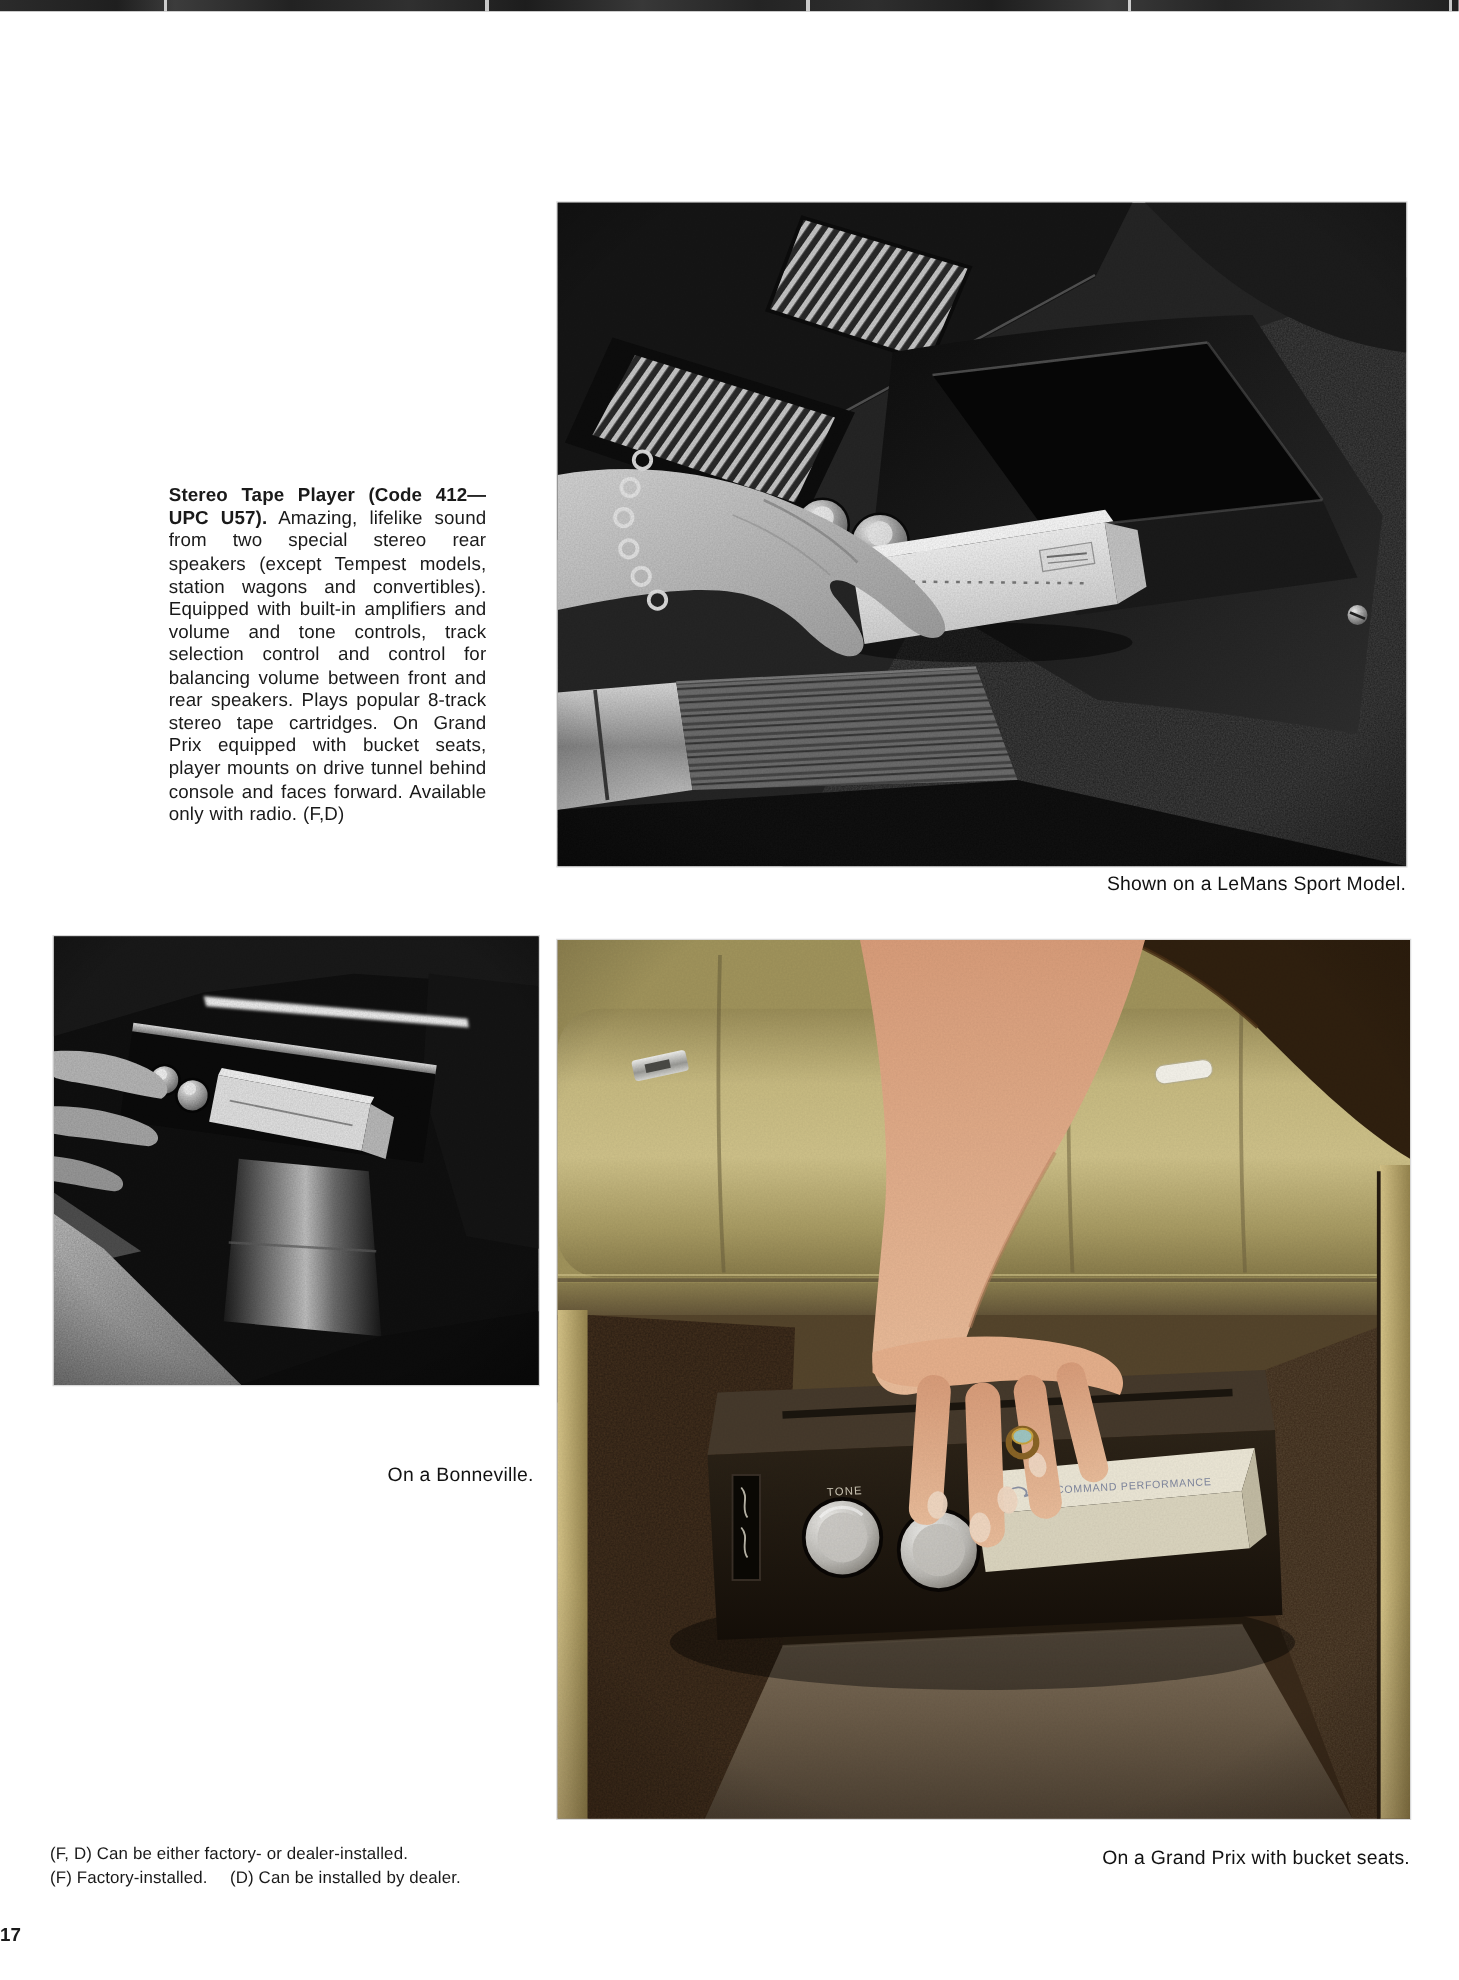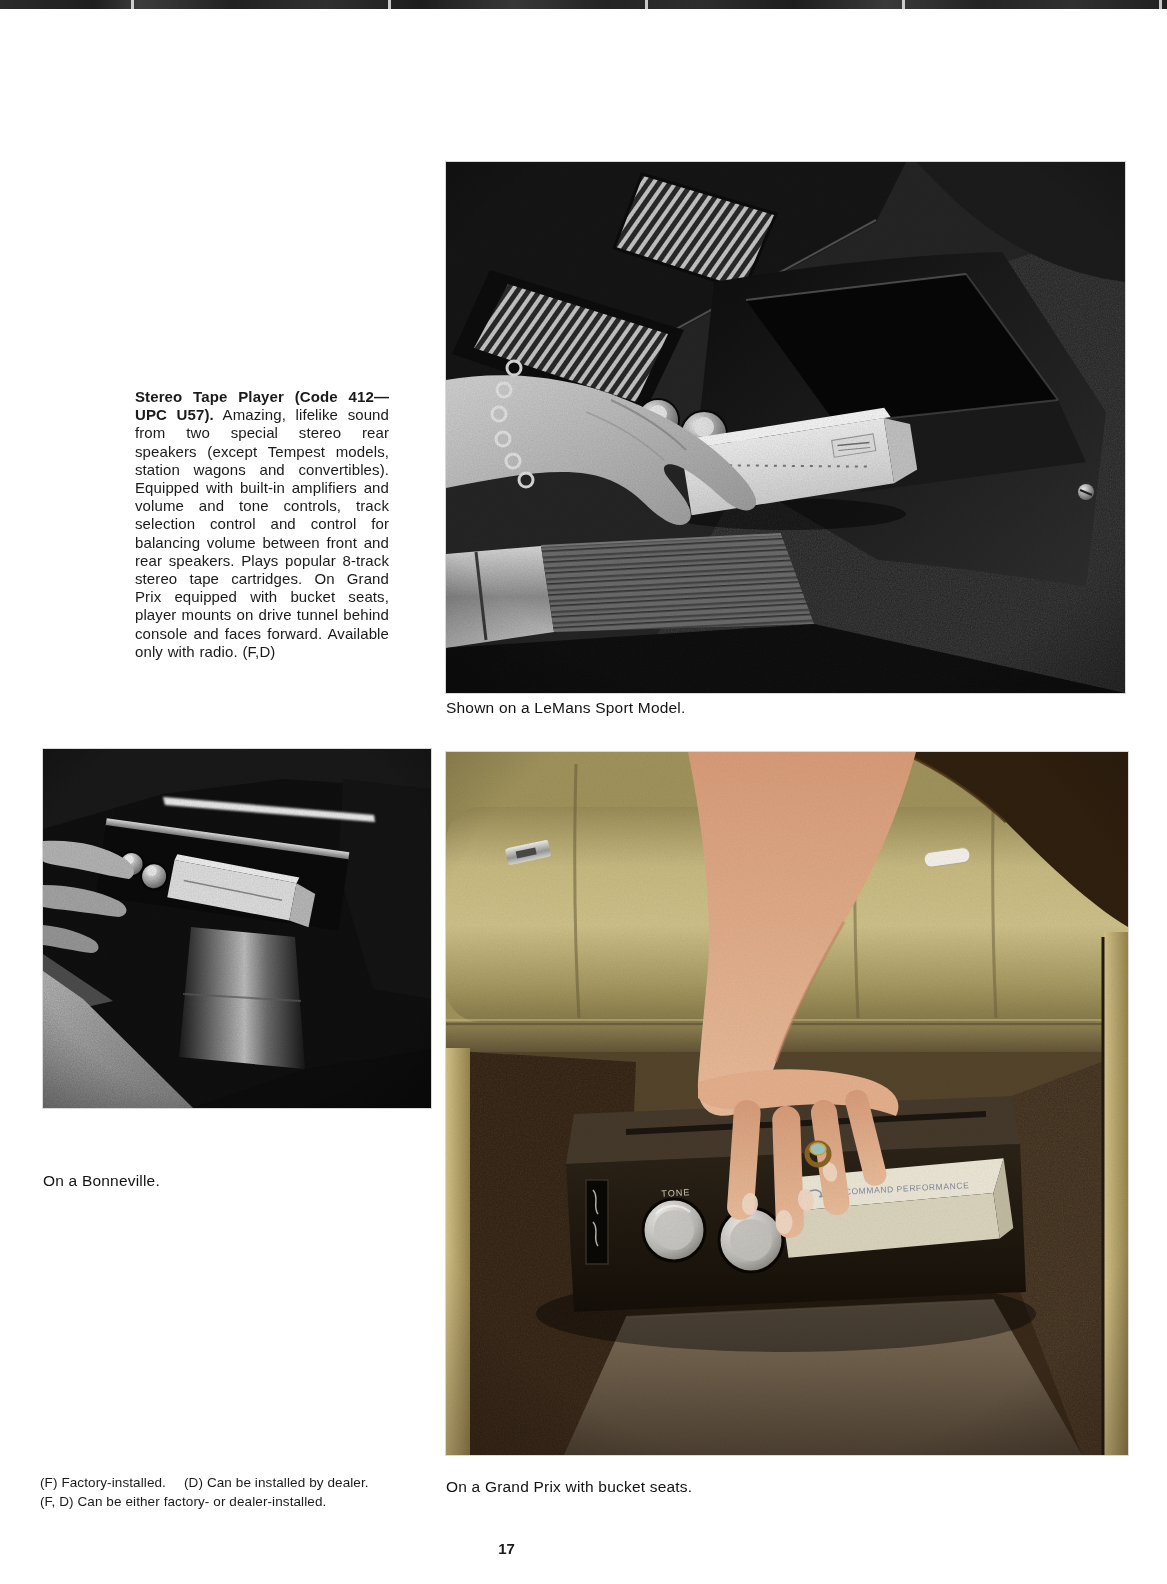--- a/index.html
+++ b/index.html
@@ -12,27 +12,27 @@
     left:0;top:0;width:1167px;height:9px;
     background:
       repeating-linear-gradient(90deg, rgba(255,255,255,0) 0 131px, rgba(255,255,255,.75) 131px 134px, rgba(255,255,255,0) 134px 257px),
       linear-gradient(90deg,#2b2b2b 0%,#1f1f1f 8%,#3c3c3c 12%,#222 20%,#303030 28%,#1d1d1d 36%,#383838 44%,#242424 52%,#2e2e2e 60%,#1e1e1e 68%,#3a3a3a 76%,#252525 84%,#303030 92%,#202020 100%);
   }
   .article{
     left:135px;top:388px;width:254px;
     font-size:15px;line-height:18.2px;text-align:justify;letter-spacing:.1px;word-spacing:.5px;
   }
   .article .bold{font-weight:bold;}
-  .caption{font-size:15.5px;letter-spacing:.2px;color:#121212;text-align:left;}
+  .caption{font-size:15.5px;letter-spacing:.2px;color:#121212;text-align:right;}
   .cap-lemans{left:446px;top:699px;width:679px;}
   .cap-bonneville{left:43px;top:1172px;width:384px;}
   .cap-grandprix{left:446px;top:1461px;width:682px;margin-top:17px;}
   .footnotes{left:40px;top:1473px;width:520px;font-size:13.5px;line-height:19px;letter-spacing:.1px;}
   .footnotes .gap{display:inline-block;width:18px;}
-  .pageno{left:0;top:1540px;width:1013px;text-align:center;font-size:15px;font-weight:bold;}
+  .pageno{left:0;top:1540px;width:1013px;font-size:15px;font-weight:bold;}
   svg{display:block;}
   .photo{box-shadow:0 0 0 1px rgba(0,0,0,.15);}
 </style>
 </head>
 <body>
 
 <div class="abs scan-strip"></div>
 
 <div class="abs article"><span class="bold">Stereo Tape Player (Code 412—UPC U57).</span> <span>Amazing, lifelike sound from two special stereo rear speakers (except Tempest models, station wagons and convertibles). Equipped with built-in amplifiers and volume and tone controls, track selection control and control for balancing volume between front and rear speakers. Plays popular 8-track stereo tape cartridges. On Grand Prix equipped with bucket seats, player mounts on drive tunnel behind console and faces forward. Available only with radio. (F,D)</span></div>
 
@@ -364,17 +364,17 @@
       <ellipse cx="372" cy="397" rx="8" ry="6" fill="#9fc6c2" stroke="#caa43e" stroke-width="1.5"></ellipse>
     </g>
   </g>
   <rect width="682" height="703" fill="#000" filter="url(#p3spk)" opacity=".16"></rect>
   <rect width="682" height="703" fill="url(#p3vig)"></rect>
 </svg>
 </div>
 <div class="abs caption cap-grandprix">On a Grand Prix with bucket seats.</div>
 
 <div class="abs footnotes">
+  <div><span>(F, D) Can be either factory- or dealer-installed.</span></div>
   <div><span>(F) Factory-installed.</span><span class="gap"></span><span>(D) Can be installed by dealer.</span></div>
-  <div><span>(F, D) Can be either factory- or dealer-installed.</span></div>
 </div>
 
 <div class="abs pageno">17</div>
 
 </body></html>

